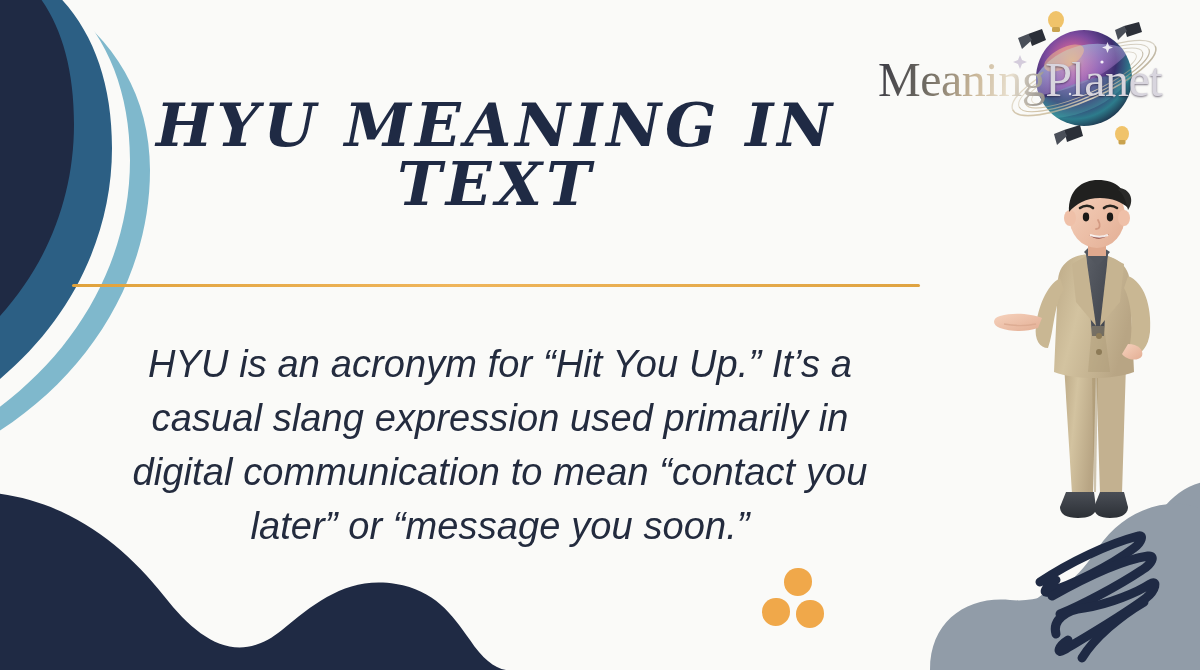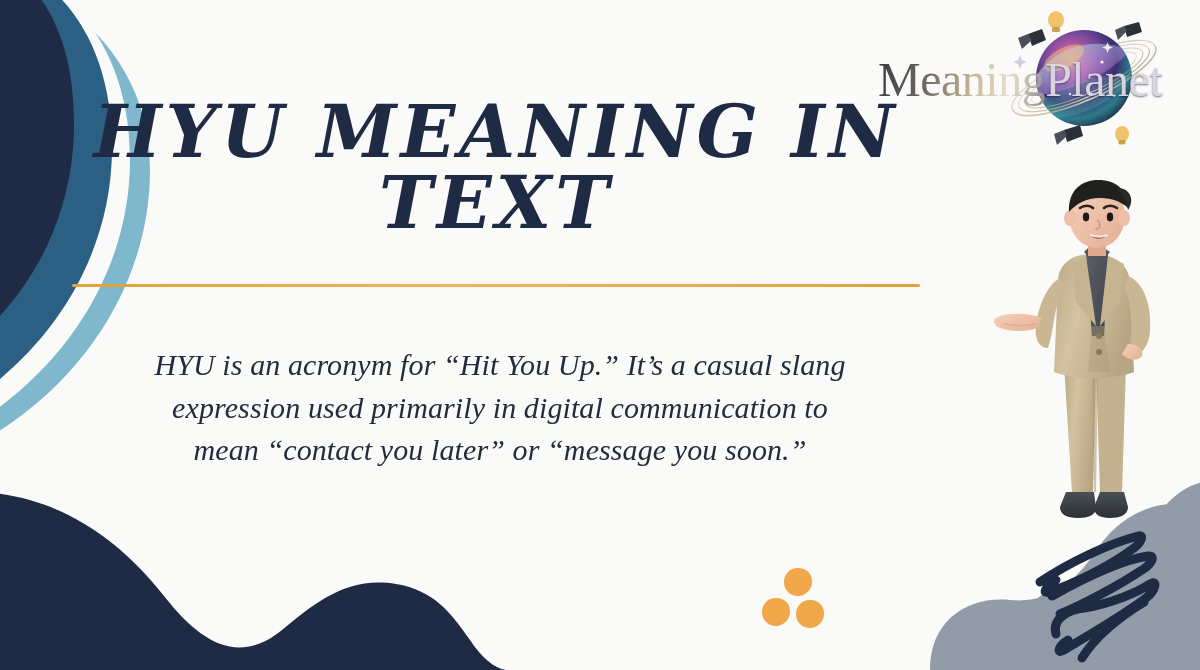--- a/index.html
+++ b/index.html
@@ -25,21 +25,21 @@
     left:72px; top:96px;
     width:848px;
     text-align:center;
     z-index:6;
   }
   .title{
     margin:0;
     font-family:"DejaVu Serif","Liberation Serif",serif;
     font-weight:bold;
     font-style:italic;
-    font-size:72px;
+    font-size:60px;
     line-height:0.99;
     letter-spacing:4px;
     color:#1F2A44;
     text-transform:uppercase;
     white-space:pre-line;
   }
 
   
   .divider{
     position:absolute;
@@ -52,24 +52,24 @@
 
   
   .body-wrap{
     position:absolute;
     left:120px; top:326px;
     width:760px;
     text-align:center;
     z-index:6;
   }
   .body-text{
-    margin:18px;
-    font-family:Liberation Serif, serif;
+    margin:12px;
+    font-family:Liberation Sans, sans-serif;
     font-style:italic;
-    font-size:30px;
+    font-size:38px;
     line-height:1.42;
     color:#232B3E;
     letter-spacing:0.1px;
   }
 
   
   .logo{
     position:absolute;
     right:22px; top:6px;
     width:300px;height:150px;

